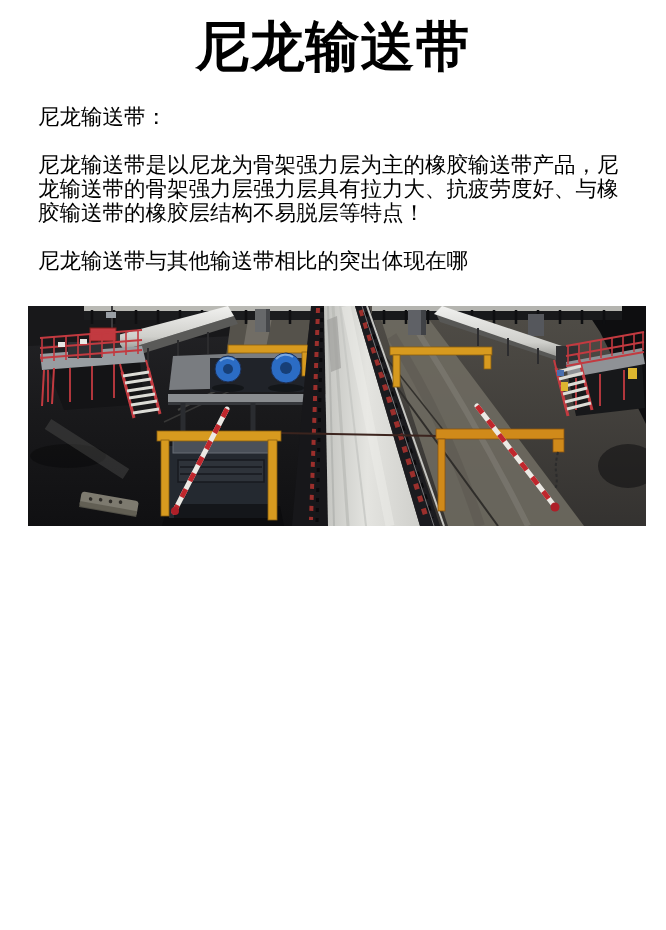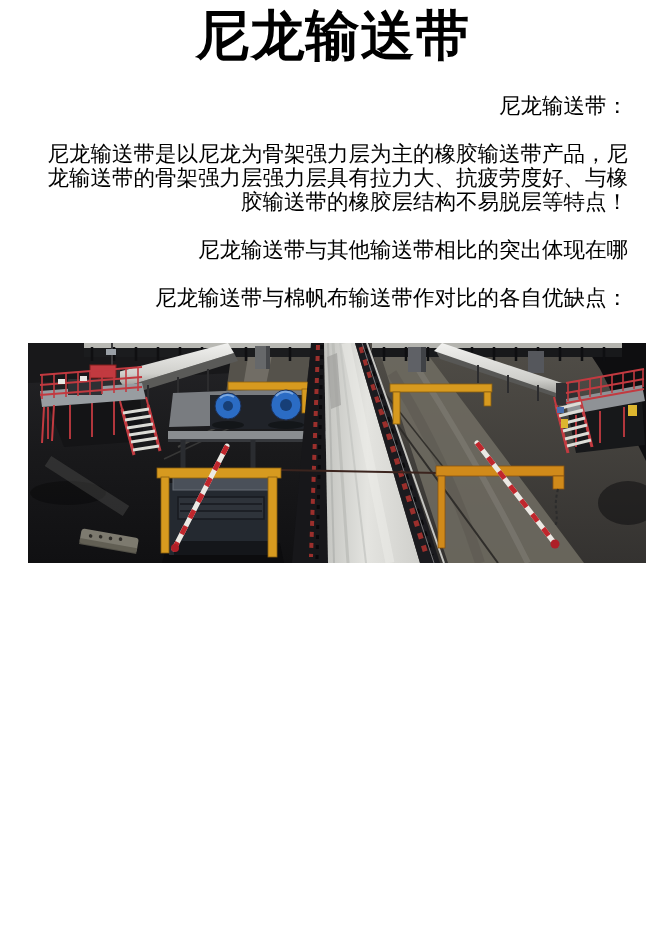--- a/index.html
+++ b/index.html
@@ -2,26 +2,26 @@
 <html style="--railingRed: #c23a40; --drumBlue: #2b6cc4; --drumBlueDark: #173f77; --gantryYellow: #d79a1f; --gantryOrange: #d08a1a; --stripeRed: #c0272d; --idlerRed: #9b2f2c; --beltGray: #d9dad6; --coalDark: #141416; --gravelGray: #4c4a45;"><head>
 <meta charset="utf-8">
 <title>尼龙输送带</title>
 <style>
   html,body{margin:0;padding:0;background:#ffffff;}
   body{
     width:666px;height:930px;overflow:hidden;
     font-family:"Liberation Sans","DejaVu Sans",sans-serif;
     color:#000;
   }
-  .page{}
+  .page{padding-top:11px;}
   h1.doc-title{
     margin:0;font-size:54px;line-height:70px;font-weight:700;
     text-align:center;letter-spacing:1px;color:#000;
   }
-  .body-text{margin:0 38px;font-size:21.5px;line-height:24px;color:#000;text-align:right;}
+  .body-text{margin:0 38px;font-size:21.5px;line-height:24px;color:#000;text-align:left;}
   .body-text p{margin:24px 0;word-break:break-all;}
   figure.photo{
     margin:33px 20px 0 28px;padding:0;width:618px;height:220px;
   }
   figure.photo svg{display:block;}
   
   .railRed{stroke:var(--railingRed,#c23a40);}
   .railRedFill{fill:var(--railingRed,#c23a40);}
   .drumBlue{fill:var(--drumBlue,#2b6cc4);}
   .drumHole{fill:var(--drumBlueDark,#173f77);}
@@ -33,21 +33,20 @@
 </head>
 <body>
 
 <main class="page">
   <h1 class="doc-title">尼龙输送带</h1>
 
   <div class="body-text">
     <p>尼龙输送带：</p>
     <p>尼龙输送带是以尼龙为骨架强力层为主的橡胶输送带产品，尼龙输送带的骨架强力层强力层具有拉力大、抗疲劳度好、与橡胶输送带的橡胶层结构不易脱层等特点！</p>
     <p>尼龙输送带与其他输送带相比的突出体现在哪</p>
-    <p>尼龙输送带与棉帆布输送带作对比的各自优缺点：</p>
   </div>
 
   <figure class="photo">
     <svg width="618" height="220" viewBox="0 0 618 220" xmlns="http://www.w3.org/2000/svg">
       <defs>
         <linearGradient id="coalG" x1="0" y1="0" x2="0" y2="1">
           <stop offset="0" stop-color="#242427"></stop>
             <stop offset="0.5" stop-color="#19191b"></stop>
             <stop offset="1" stop-color="#101012"></stop>
         </linearGradient>

